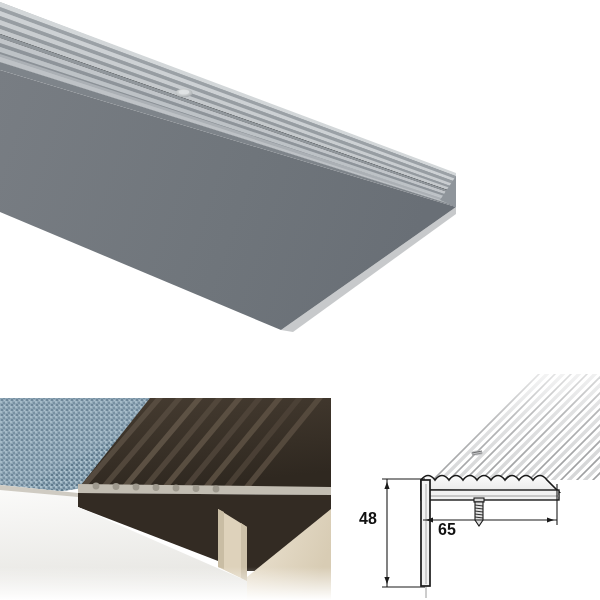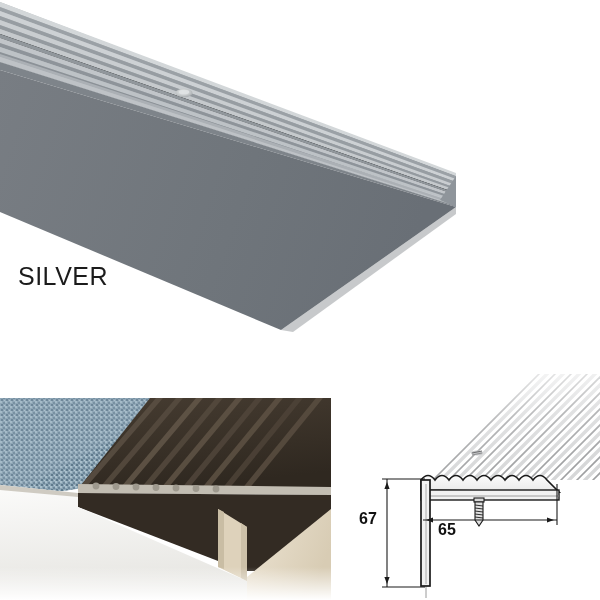--- a/index.html
+++ b/index.html
@@ -138,21 +138,20 @@
       <polygon points="0,2 0,212 -2,212 -2,2" fill="url(#gEnd)"></polygon>
 
       <polygon points="440,200 456,176 456,207" fill="#8f959b"></polygon>
 
       <g>
         <ellipse cx="184" cy="93" rx="8.5" ry="4.2" fill="url(#gScrew)"></ellipse>
         <ellipse cx="184" cy="92" rx="5.2" ry="2.3" fill="#dfe2e3" opacity="0.9"></ellipse>
       </g>
     </svg>
 
-    <div class="color-label">SILVER</div>
   </div>
 
   <div id="install-photo">
     <svg id="install-svg" width="331" height="219" viewBox="0 0 331 219">
       <defs>
         <linearGradient id="gCarpet" x1="0" y1="0" x2="0.6" y2="1">
           <stop offset="0%" stop-color="#93abba"></stop>
           <stop offset="100%" stop-color="#7e98a9"></stop>
         </linearGradient>
         <linearGradient id="gNosing" x1="0" y1="0" x2="0.3" y2="1">
@@ -330,17 +329,17 @@
       <g stroke="#1a1a1a" stroke-width="1.1" fill="none">
         <line x1="90" y1="148" x2="224" y2="148"></line>
         <line x1="224" y1="112" x2="224" y2="153"></line>
         <polygon points="93,148 100,145.4 100,150.6" fill="#1a1a1a" stroke="none"></polygon>
         <polygon points="221,148 214,145.4 214,150.6" fill="#1a1a1a" stroke="none"></polygon>
       </g>
 
       <line x1="93" y1="215" x2="93" y2="226" stroke="#9a9a9a" stroke-width="1"></line>
     </svg>
 
-    <div class="dim-text" id="dim-height-label">67</div>
+    <div class="dim-text" id="dim-height-label">48</div>
     <div class="dim-text" id="dim-width-label">65</div>
   </div>
 
 </div>
 
 </body></html>

